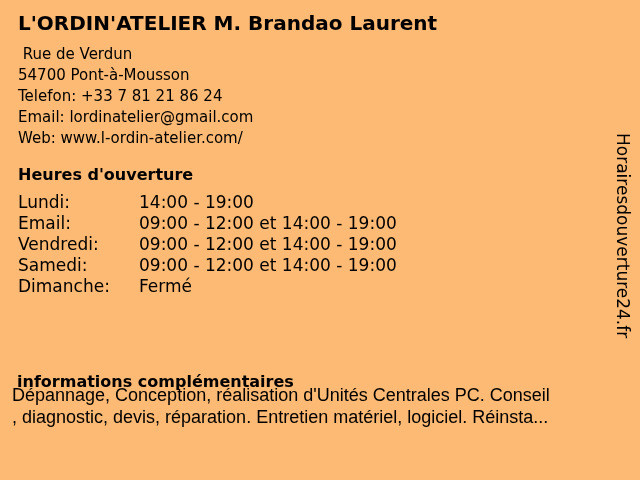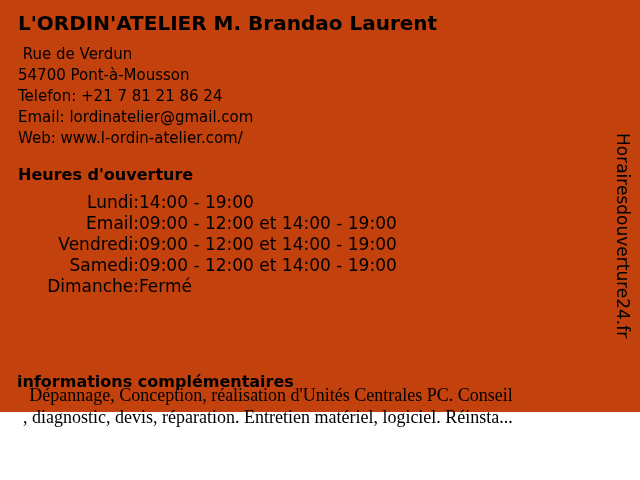--- a/index.html
+++ b/index.html
@@ -5,22 +5,22 @@
   * { margin: 0; padding: 0; box-sizing: border-box; }
   html, body {
     width: 640px; height: 480px;
     background: #ffffff;
     color: #000000;
     font-family: "DejaVu Sans", sans-serif;
     overflow: hidden;
   }
   .page {
     position: relative;
-    width: 640px; height: 412px;
-    background: #c2410c;
+    width: 640px; height: 480px;
+    background: #fdba74;
   }
   .page-title {
     position: absolute;
     left: 18px; top: 12px;
     font-size: 20px;
     font-weight: bold;
     line-height: 22px;
     white-space: nowrap;
   }
   .contact-block {
@@ -45,28 +45,27 @@
     left: 18px; top: 192px;
     font-size: 17px;
     line-height: 21px;
     border-collapse: collapse;
   }
   .hours-table td {
     padding: 0;
     vertical-align: top;
     white-space: nowrap;
   }
-  .hours-table td.day-cell { width: 121px; text-align: right; }
+  .hours-table td.day-cell { width: 121px; }
   .info-text {
     position: absolute;
-    left: 23px; top: 384px;
-    font-family: Liberation Serif, serif;
+    left: 12px; top: 384px;
+    font-family: Liberation Sans, sans-serif;
     font-size: 18px;
     line-height: 22px;
-    text-align: right;
   }
   .info-text .info-line { white-space: pre; }
   .watermark {
     position: absolute;
     left: 633px; top: 133px;
     font-size: 17px;
     line-height: 20px;
     white-space: nowrap;
     transform: rotate(90deg);
     transform-origin: top left;
@@ -75,21 +74,21 @@
 </head>
 <body>
 
 <div class="page">
 
   <h1 class="page-title">L'ORDIN'ATELIER M. Brandao Laurent</h1>
 
   <div class="contact-block">
     <div class="line"> Rue de Verdun</div>
     <div class="line">54700 Pont-à-Mousson</div>
-    <div class="line"><span>Telefon:</span><span> +21 7 81 21 86 24</span></div>
+    <div class="line"><span>Telefon:</span><span> +33 7 81 21 86 24</span></div>
     <div class="line"><span>Email:</span><span> lordinatelier@gmail.com</span></div>
     <div class="line"><span>Web:</span><span> www.l-ordin-atelier.com/</span></div>
   </div>
 
   <h2 class="section-heading hours-heading">Heures d'ouverture</h2>
 
   <table class="hours-table">
     <tbody>
       <tr>
         <td class="day-cell">Lundi:</td>

